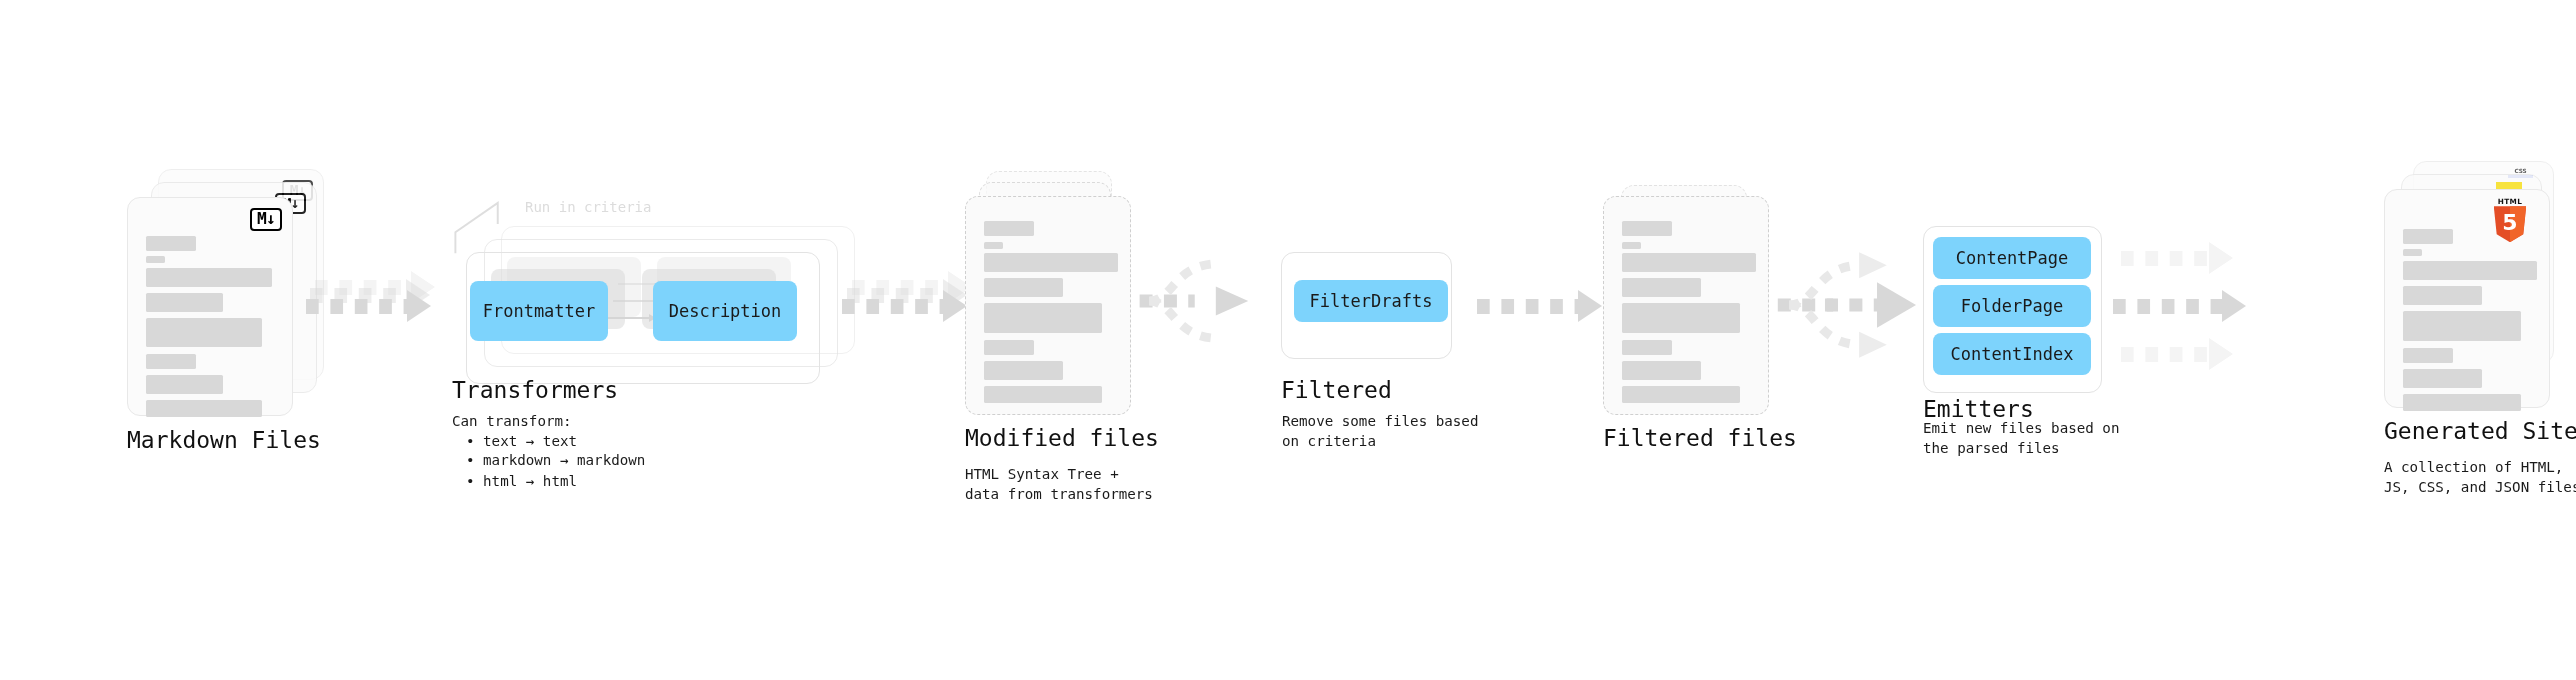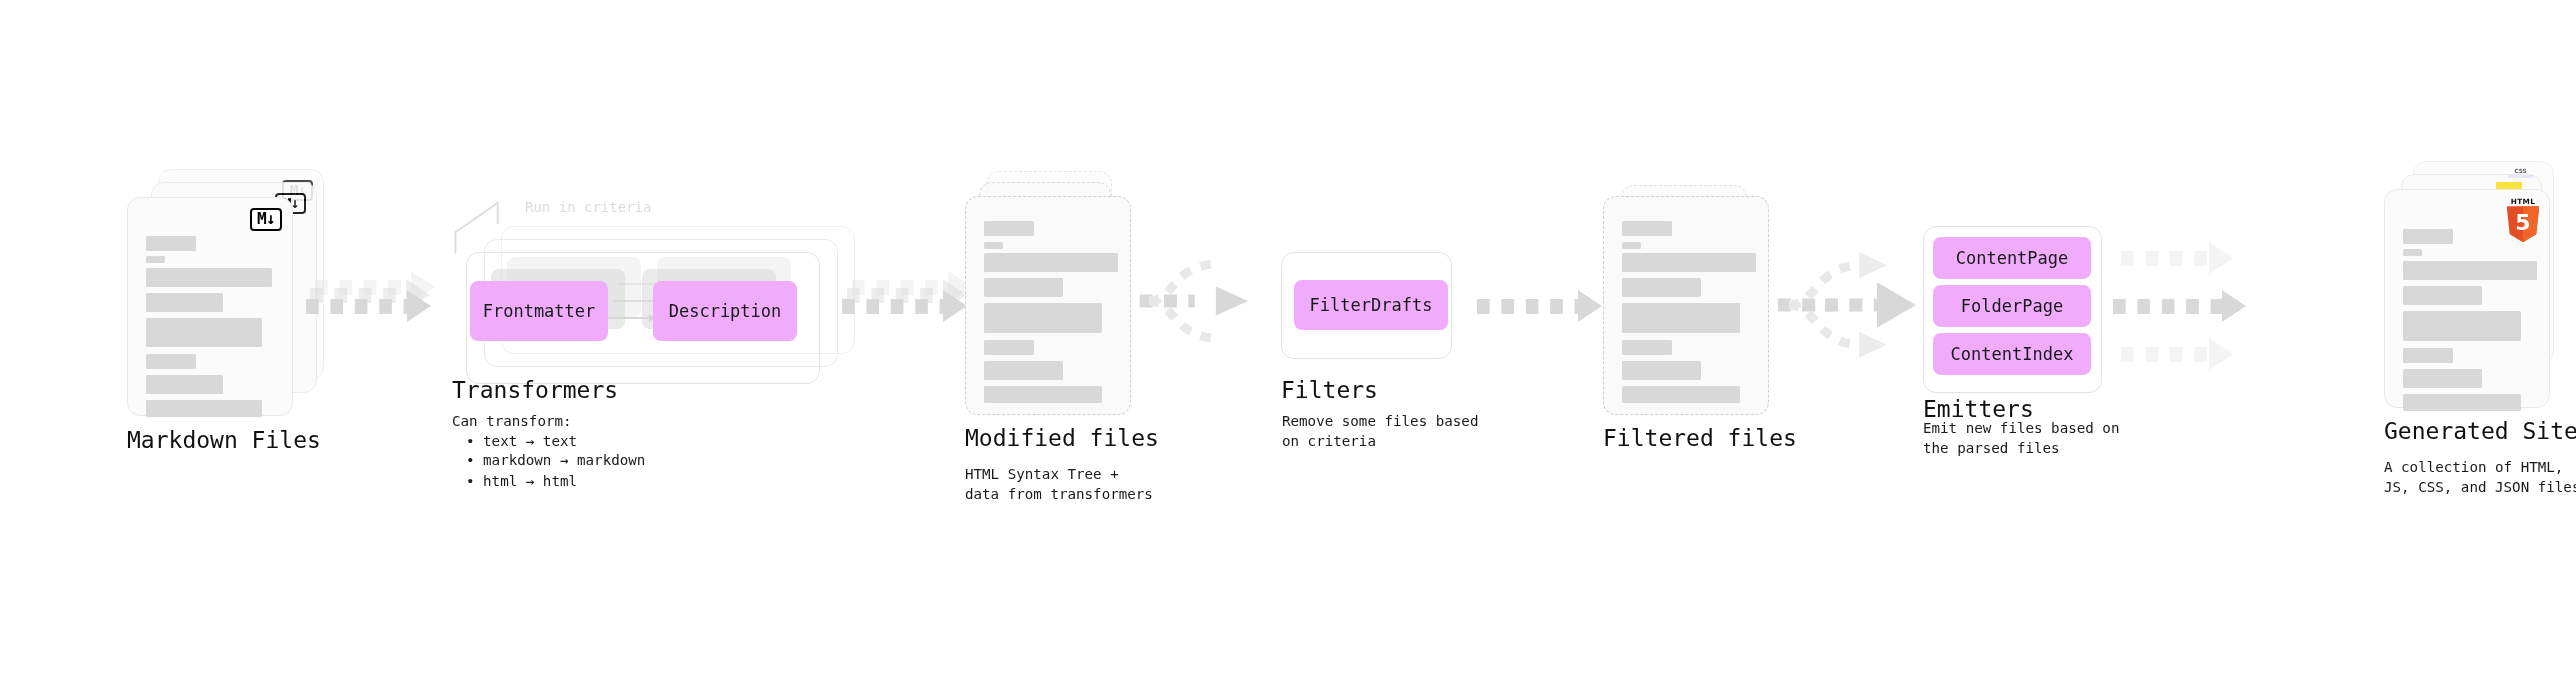--- a/index.html
+++ b/index.html
@@ -76,21 +76,21 @@
   
   .groupbox{
     position:absolute;box-sizing:border-box;
     border:1.6px solid #e3e3e3;border-radius:13px;background:transparent;
   }
   .groupbox.solidbg{background:#ffffff;}
 
   
   .pill{
     position:absolute;box-sizing:border-box;
-    background:#f0abfc;border-radius:8.1px;
+    background:#7dd3fc;border-radius:8.1px;
     display:flex;align-items:center;justify-content:center;
     font-size:17px;color:#1a1a1a;white-space:nowrap;
   }
   .pill.g1{background:rgba(217,217,217,.55);}
   .pill.g2{background:rgba(217,217,217,.3);}
 
   
   .title{
     position:absolute;white-space:nowrap;
     font-size:23px;color:#111111;letter-spacing:0px;
@@ -242,23 +242,23 @@
 
   <svg class="fan" style="left:1138px;top:244px;width:154px;height:114px;" viewBox="0 0 190 140">
     <path d="M2 70 L70 70" stroke="#d8d8d8" stroke-width="16" stroke-dasharray="16 14" fill="none"></path>
     <path d="M14 70 C 44 70, 44 24, 100 24" stroke="#e8e8e8" stroke-width="11" stroke-dasharray="13 13" fill="none"></path>
     <path d="M14 70 C 44 70, 44 116, 100 116" stroke="#e8e8e8" stroke-width="11" stroke-dasharray="13 13" fill="none"></path>
     <polygon points="96,52 96,88 136,70" fill="#d8d8d8"></polygon>
   </svg>
 
   <div>
     <div class="groupbox solidbg" style="left:1281px;top:252px;width:171px;height:107px;"></div>
-    <div class="pill" style="left:1294px;top:280px;width:154px;height:50px;">FilterDrafts</div>
-
-    <div class="title" style="left:1281px;top:377px;">Filters</div>
+    <div class="pill" style="left:1294px;top:280px;width:154px;height:42px;">FilterDrafts</div>
+
+    <div class="title" style="left:1281px;top:377px;">Filtered</div>
     <div class="sub" style="left:1282px;top:412px;">Remove some files based
 on criteria</div>
   </div>
 
   <div class="arrow" style="left:1477px;top:299px;width:130px;">
     <div class="dashline" style="width:102px;"></div>
     <div class="head" style="left:101px;"></div>
   </div>
 
   <div>
@@ -320,21 +320,21 @@
         <span>CSS</span>
         <div class="bar"></div>
       </div>
     </div>
 
     <div class="filecard ghost1" style="left:2401px;top:174px;width:141px;height:203px;">
       <div class="jsbadge" style="right:19.5px;top:6.5px;"></div>
     </div>
 
     <div class="filecard" style="left:2384px;top:189px;width:166px;height:219px;">
-      <div class="h5wrap" style="right:8px;top:8.1px;margin-left:24px;">
+      <div class="h5wrap" style="right:21px;top:8.1px;margin-left:24px;">
         <div class="h5word">HTML</div>
         <div class="h5shield">
           <div class="h5five">5</div>
         </div>
       </div>
       <div class="skel" style="left:18px;top:39px;width:50px;height:14.6px;"></div>
       <div class="skel" style="left:18px;top:59px;width:18.7px;height:6.5px;"></div>
       <div class="skel" style="left:18px;top:71px;width:134px;height:18.7px;"></div>
       <div class="skel" style="left:18px;top:96px;width:79px;height:18.7px;"></div>
       <div class="skel" style="left:18px;top:121px;width:118px;height:30px;"></div>

